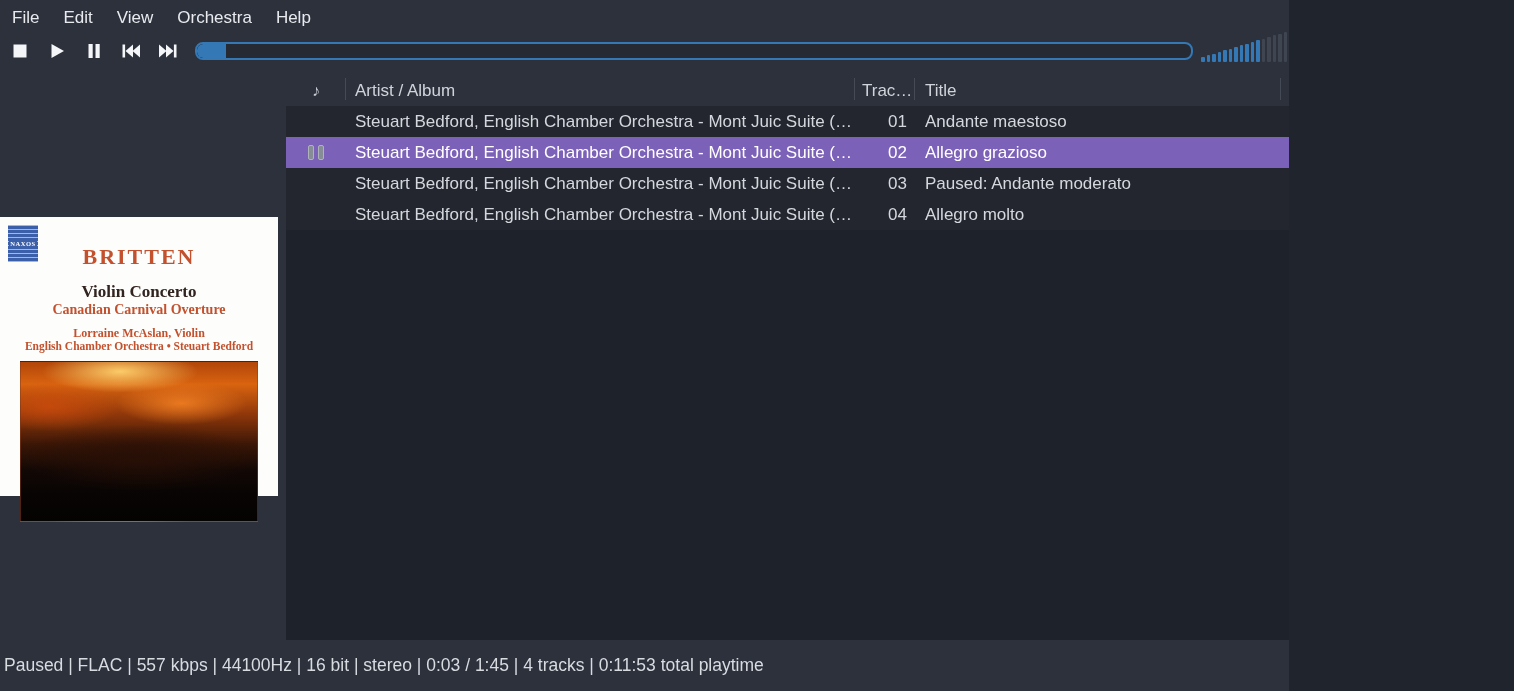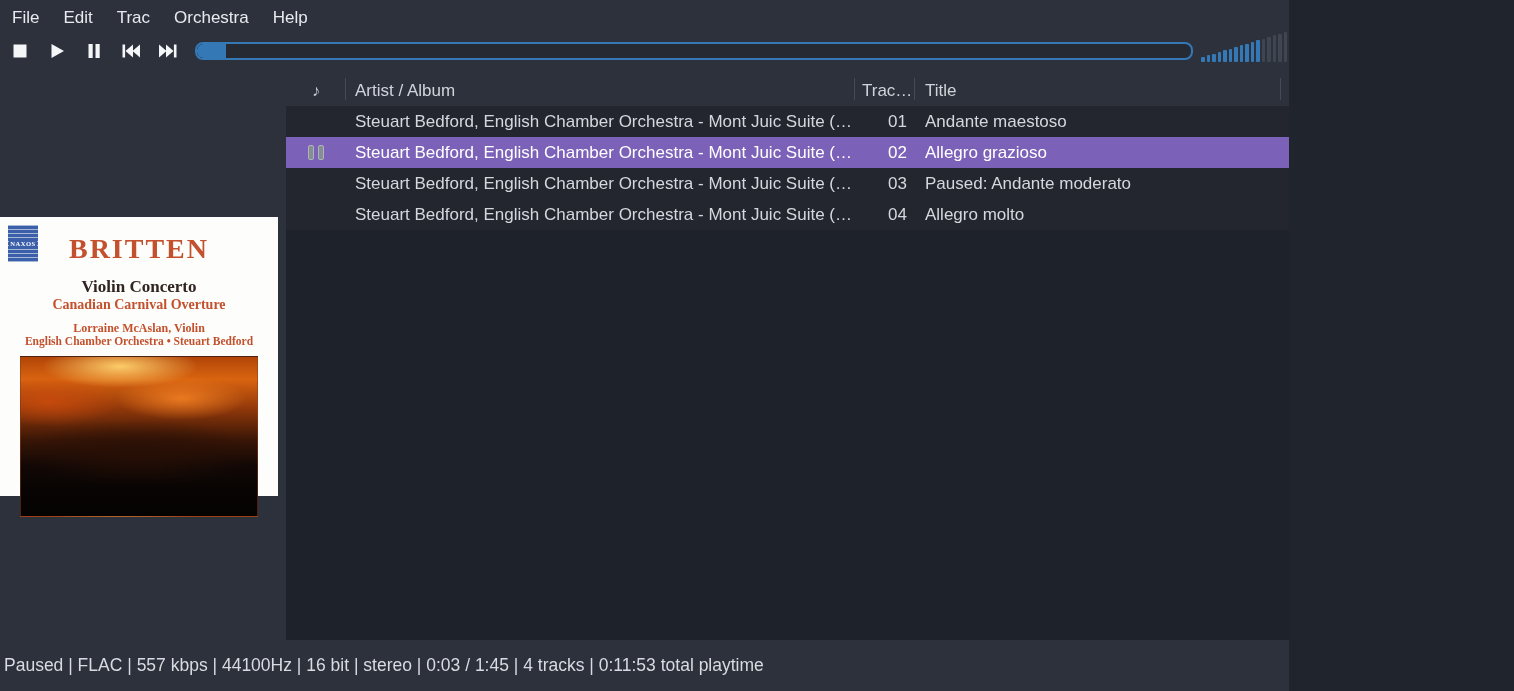--- a/index.html
+++ b/index.html
@@ -28,21 +28,21 @@
   .album-art{
     position:absolute;left:0;top:151px;width:278px;height:279px;background:#fdfdfb;
     font-family:"Liberation Serif", serif;text-align:center;box-sizing:border-box;padding-top:9px;
   }
   .naxos-logo{
     position:absolute;left:8px;top:8px;width:30px;height:37px;background:#3b5fa8;color:#fff;
     display:flex;align-items:center;justify-content:center;font-size:6.5px;font-weight:bold;letter-spacing:.5px;
     background-image:repeating-linear-gradient(180deg,rgba(255,255,255,.55) 0 1px,transparent 1px 4px);
   }
   .naxos-logo span{background:#3b5fa8;padding:2px 1px;}
-  .art-composer{font-size:28px;font-weight:bold;color:#c4512e;letter-spacing:2px;line-height:1.0;margin-top:9px;}
+  .art-composer{font-size:22px;font-weight:bold;color:#c4512e;letter-spacing:2px;line-height:1.0;margin-top:20px;}
   .art-title{font-size:17px;font-weight:bold;color:#32241f;line-height:1.15;margin-top:14px;}
   .art-subtitle{font-size:14px;font-weight:bold;color:#c4512e;line-height:1.1;}
   .art-performer{font-size:12px;font-weight:bold;color:#c4512e;margin-top:9px;line-height:1.2;}
   .art-orchestra{font-size:11.5px;font-weight:bold;color:#c4512e;line-height:1.2;}
   .art-photo{
     width:236px;height:159px;margin:7px auto 0 auto;border:1px solid rgba(140,60,30,.55);
     background:
       radial-gradient(ellipse 55% 22% at 42% 6%, rgba(255,210,110,.95), rgba(255,170,60,0) 60%),
       radial-gradient(ellipse 45% 22% at 68% 26%, rgba(245,130,35,.85), rgba(245,130,35,0) 62%),
       radial-gradient(ellipse 50% 26% at 12% 28%, rgba(205,75,12,.8), rgba(205,75,12,0) 60%),
@@ -74,21 +74,21 @@
   .statusbar{height:51px;background:#2c313c;display:flex;align-items:center;padding-left:4px;flex-shrink:0;font-size:17.5px;color:#d8dbe0;}
 </style>
 </head>
 <body>
 
 <div class="window">
 
   <div class="menubar">
       <span class="menu-item">File</span>
       <span class="menu-item">Edit</span>
-      <span class="menu-item">Trac</span>
+      <span class="menu-item">View</span>
       <span class="menu-item">Orchestra</span>
       <span class="menu-item">Help</span>
     </div>
 
   <div class="toolbar">
     <button class="tb-btn" title="Stop">
       <svg width="18" height="18" viewBox="0 0 18 18">
           <rect x="2.5" y="2.5" width="13" height="13" fill="#f4f6f8"></rect>
         </svg>
     </button>

